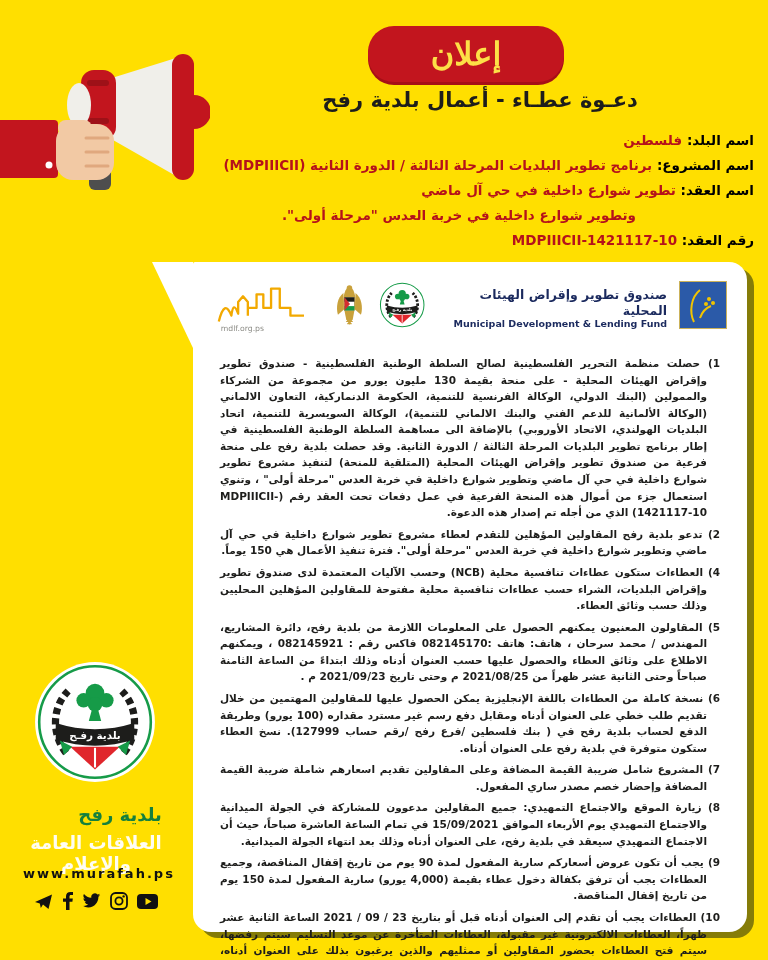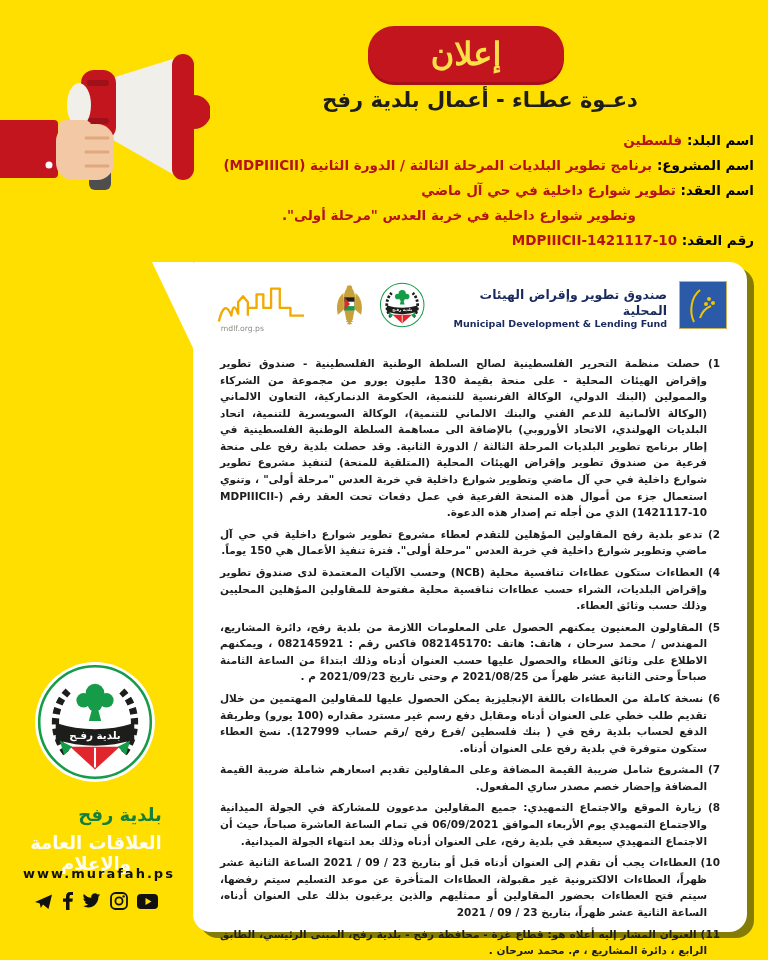--- a/index.html
+++ b/index.html
@@ -159,21 +159,22 @@
     </div>
     <div class="divider"></div>
 
     <div class="paras">
       <p class="para">1) حصلت منظمة التحرير الفلسطينية لصالح السلطة الوطنية الفلسطينية - صندوق تطوير وإقراض الهيئات المحلية - على منحة بقيمة 130 مليون يورو من مجموعة من الشركاء والممولين (البنك الدولي، الوكالة الفرنسية للتنمية، الحكومة الدنماركية، التعاون الالماني (الوكالة الألمانية للدعم الفني والبنك الالماني للتنمية)، الوكالة السويسرية للتنمية، اتحاد البلديات الهولندي، الاتحاد الأوروبي) بالإضافة الى مساهمة السلطة الوطنية الفلسطينية في إطار برنامج تطوير البلديات المرحلة الثالثة / الدورة الثانية. وقد حصلت بلدية رفح على منحة فرعية من صندوق تطوير وإقراض الهيئات المحلية (المتلقية للمنحة) لتنفيذ مشروع تطوير شوارع داخلية في حي آل ماضي وتطوير شوارع داخلية في خربة العدس "مرحلة أولى" ، وتنوي استعمال جزء من أموال هذه المنحة الفرعية في عمل دفعات تحت العقد رقم (MDPIIICII-1421117-10) الذي من أجله تم إصدار هذه الدعوة.</p>
       <p class="para">2) تدعو بلدية رفح المقاولين المؤهلين للتقدم لعطاء مشروع تطوير شوارع داخلية في حي آل ماضي وتطوير شوارع داخلية في خربة العدس "مرحلة أولى". فترة تنفيذ الأعمال هي 150 يوماً.</p>
       <p class="para">4) العطاءات ستكون عطاءات تنافسية محلية (NCB) وحسب الآليات المعتمدة لدى صندوق تطوير وإقراض البلديات، الشراء حسب عطاءات تنافسية محلية مفتوحة للمقاولين المؤهلين المحليين وذلك حسب وثائق العطاء.</p>
       <p class="para">5) المقاولون المعنيون يمكنهم الحصول على المعلومات اللازمة من بلدية رفح، دائرة المشاريع، المهندس / محمد سرحان ، هاتف: هاتف :082145170 فاكس رقم : 082145921 ، ويمكنهم الاطلاع على وثائق العطاء والحصول عليها حسب العنوان أدناه وذلك ابتداءً من الساعة الثامنة صباحاً وحتى الثانية عشر ظهراً من 2021/08/25 م وحتى تاريخ 2021/09/23 م .</p>
       <p class="para">6) نسخة كاملة من العطاءات باللغة الإنجليزية يمكن الحصول عليها للمقاولين المهتمين من خلال تقديم طلب خطي على العنوان أدناه ومقابل دفع رسم غير مسترد مقداره (100 يورو) وطريقة الدفع لحساب بلدية رفح في ( بنك فلسطين /فرع رفح /رقم حساب 127999). نسخ العطاء ستكون متوفرة في بلدية رفح على العنوان أدناه.</p>
       <p class="para">7) المشروع شامل ضريبة القيمة المضافة وعلى المقاولين تقديم اسعارهم شاملة ضريبة القيمة المضافة وإحضار خصم مصدر ساري المفعول.</p>
-      <p class="para">8) زيارة الموقع والاجتماع التمهيدي: جميع المقاولين مدعوون للمشاركة في الجولة الميدانية والاجتماع التمهيدي يوم الأربعاء الموافق 06/09/2021 في تمام الساعة العاشرة صباحاً، حيث أن الاجتماع التمهيدي سيعقد في بلدية رفح، على العنوان أدناه وذلك بعد انتهاء الجولة الميدانية.</p>
+      <p class="para">8) زيارة الموقع والاجتماع التمهيدي: جميع المقاولين مدعوون للمشاركة في الجولة الميدانية والاجتماع التمهيدي يوم الأربعاء الموافق 15/09/2021 في تمام الساعة العاشرة صباحاً، حيث أن الاجتماع التمهيدي سيعقد في بلدية رفح، على العنوان أدناه وذلك بعد انتهاء الجولة الميدانية.</p>
+      <p class="para">9) يجب أن تكون عروض أسعاركم سارية المفعول لمدة 90 يوم من تاريخ إقفال المناقصة، وجميع العطاءات يجب أن ترفق بكفالة دخول عطاء بقيمة (4,000 يورو) سارية المفعول لمدة 150 يوم من تاريخ إقفال المناقصة.</p>
       <p class="para">10) العطاءات يجب أن تقدم إلى العنوان أدناه قبل أو بتاريخ 23 / 09 / 2021 الساعة الثانية عشر ظهراً، العطاءات الالكترونية غير مقبولة، العطاءات المتأخرة عن موعد التسليم سيتم رفضها، سيتم فتح العطاءات بحضور المقاولين أو ممثليهم والذين يرغبون بذلك على العنوان أدناه، الساعة الثانية عشر ظهراً، بتاريخ 23 / 09 / 2021</p>
       <p class="para">11) العنوان المشار إليه أعلاه هو: قطاع غزة - محافظة رفح - بلدية رفح، المبنى الرئيسي، الطابق الرابع ، دائرة المشاريع ، م. محمد سرحان .</p>
     </div>
 
   </div>
 
   <svg class="sb-logo" width="124" height="124">
       <use href="#sym-rafah"></use>
     </svg>
   <div class="sb-name">بلدية رفح</div>

